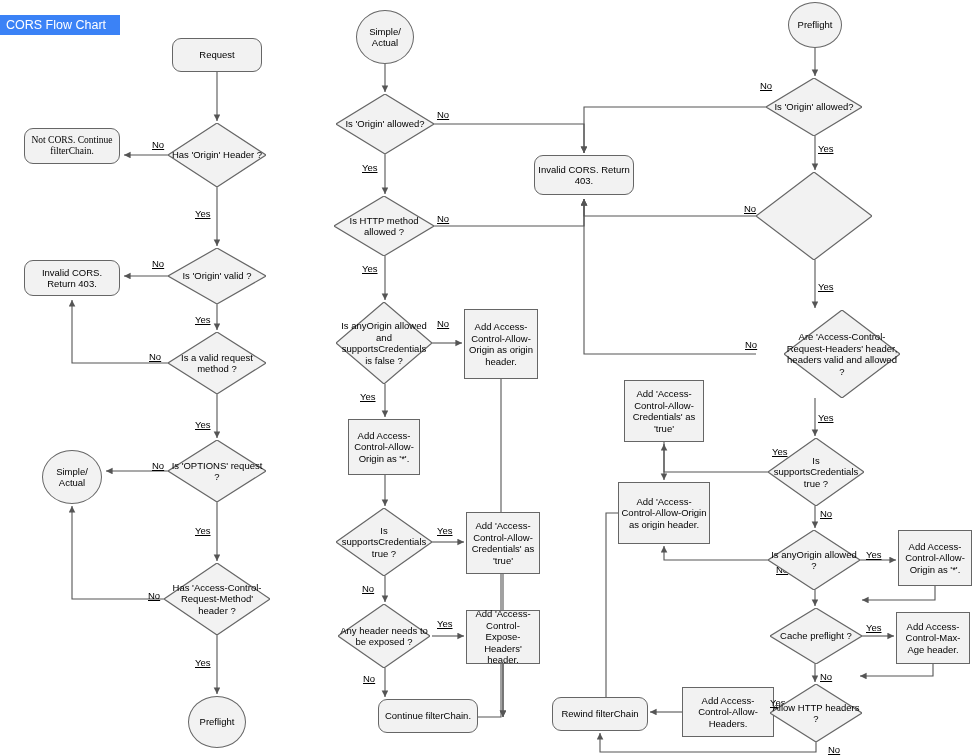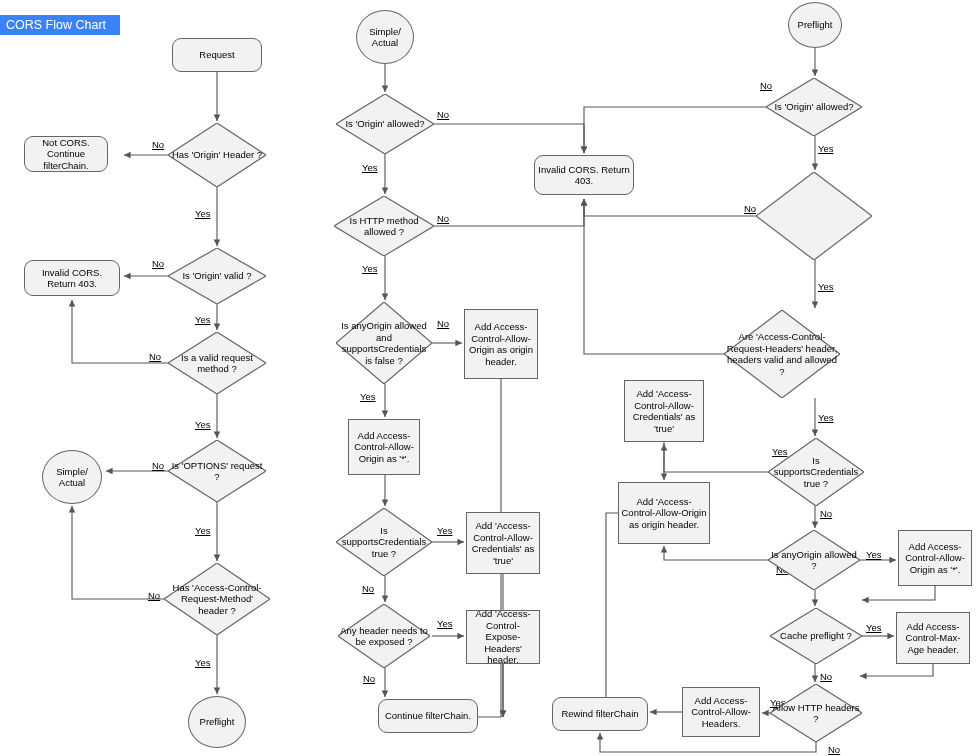--- a/index.html
+++ b/index.html
@@ -160,21 +160,21 @@
   <div id="nodes">
       <div class="node round" style="left: 172px; top: 38px; width: 90px; height: 34px; justify-content: center;">
         <span>Request</span>
       </div>
       <div class="node diamond" style="left: 168px; top: 123px; width: 98px; height: 64px;">
         <svg class="dshape" viewBox="0 0 100 100" preserveAspectRatio="none">
           <polygon points="50,0 100,50 50,100 0,50" fill="#f2f2f2" stroke="#666666" stroke-width="1.2" vector-effect="non-scaling-stroke"></polygon>
         </svg>
         <span class="dlabel">Has 'Origin' Header ?</span>
       </div>
-      <div class="node round" style="left: 24px; top: 136px; width: 84px; height: 36px;">
+      <div class="node round" style="left: 24px; top: 128px; width: 96px; height: 36px; font-family: Liberation Serif, serif;">
         <span>Not CORS. Continue filterChain.</span>
       </div>
       <div class="node diamond" style="left: 168px; top: 248px; width: 98px; height: 56px;">
         <svg class="dshape" viewBox="0 0 100 100" preserveAspectRatio="none">
           <polygon points="50,0 100,50 50,100 0,50" fill="#f2f2f2" stroke="#666666" stroke-width="1.2" vector-effect="non-scaling-stroke"></polygon>
         </svg>
         <span class="dlabel">Is 'Origin' valid ?</span>
       </div>
       <div class="node round" style="left: 24px; top: 260px; width: 96px; height: 36px;">
         <span>Invalid CORS. Return 403.</span>
@@ -261,21 +261,21 @@
         <svg class="dshape" viewBox="0 0 100 100" preserveAspectRatio="none">
           <polygon points="50,0 100,50 50,100 0,50" fill="#f2f2f2" stroke="#666666" stroke-width="1.2" vector-effect="non-scaling-stroke"></polygon>
         </svg>
         <span class="dlabel">Is 'Origin' allowed?</span>
       </div>
       <div class="node diamond" style="left: 756px; top: 172px; width: 116px; height: 88px;">
         <svg class="dshape" viewBox="0 0 100 100" preserveAspectRatio="none">
           <polygon points="50,0 100,50 50,100 0,50" fill="#f2f2f2" stroke="#666666" stroke-width="1.2" vector-effect="non-scaling-stroke"></polygon>
         </svg>
       </div>
-      <div class="node diamond" style="left: 724px; top: 310px; width: 116px; height: 88px;">
+      <div class="node diamond" style="left: 784px; top: 310px; width: 116px; height: 88px;">
         <svg class="dshape" viewBox="0 0 100 100" preserveAspectRatio="none">
           <polygon points="50,0 100,50 50,100 0,50" fill="#f2f2f2" stroke="#666666" stroke-width="1.2" vector-effect="non-scaling-stroke"></polygon>
         </svg>
         <span class="dlabel">Are 'Access-Control-Request-Headers' header, headers valid and allowed ?</span>
       </div>
       <div class="node diamond" style="left: 768px; top: 438px; width: 96px; height: 68px;">
         <svg class="dshape" viewBox="0 0 100 100" preserveAspectRatio="none">
           <polygon points="50,0 100,50 50,100 0,50" fill="#f2f2f2" stroke="#666666" stroke-width="1.2" vector-effect="non-scaling-stroke"></polygon>
         </svg>
         <span class="dlabel">Is supportsCredentials true ?</span>
@@ -303,21 +303,21 @@
       </div>
       <div class="node rect" style="left: 896px; top: 612px; width: 74px; height: 52px;">
         <span>Add Access-Control-Max-Age header.</span>
       </div>
       <div class="node diamond" style="left: 770px; top: 684px; width: 92px; height: 58px;">
         <svg class="dshape" viewBox="0 0 100 100" preserveAspectRatio="none">
           <polygon points="50,0 100,50 50,100 0,50" fill="#f2f2f2" stroke="#666666" stroke-width="1.2" vector-effect="non-scaling-stroke"></polygon>
         </svg>
         <span class="dlabel">Allow HTTP headers ?</span>
       </div>
-      <div class="node rect" style="left: 682px; top: 687px; width: 78px; height: 50px; text-align: center;">
+      <div class="node rect" style="left: 682px; top: 687px; width: 92px; height: 50px; text-align: center;">
         <span>Add Access-Control-Allow-Headers.</span>
       </div>
       <div class="node round" style="left: 552px; top: 697px; width: 96px; height: 34px;">
         <span>Rewind filterChain</span>
       </div>
     </div>
   <div id="labels">
       <div class="edge-label" style="left: 152px; top: 139px;">No</div>
       <div class="edge-label" style="left: 195px; top: 208px;">Yes</div>
       <div class="edge-label" style="left: 152px; top: 258px;">No</div>

